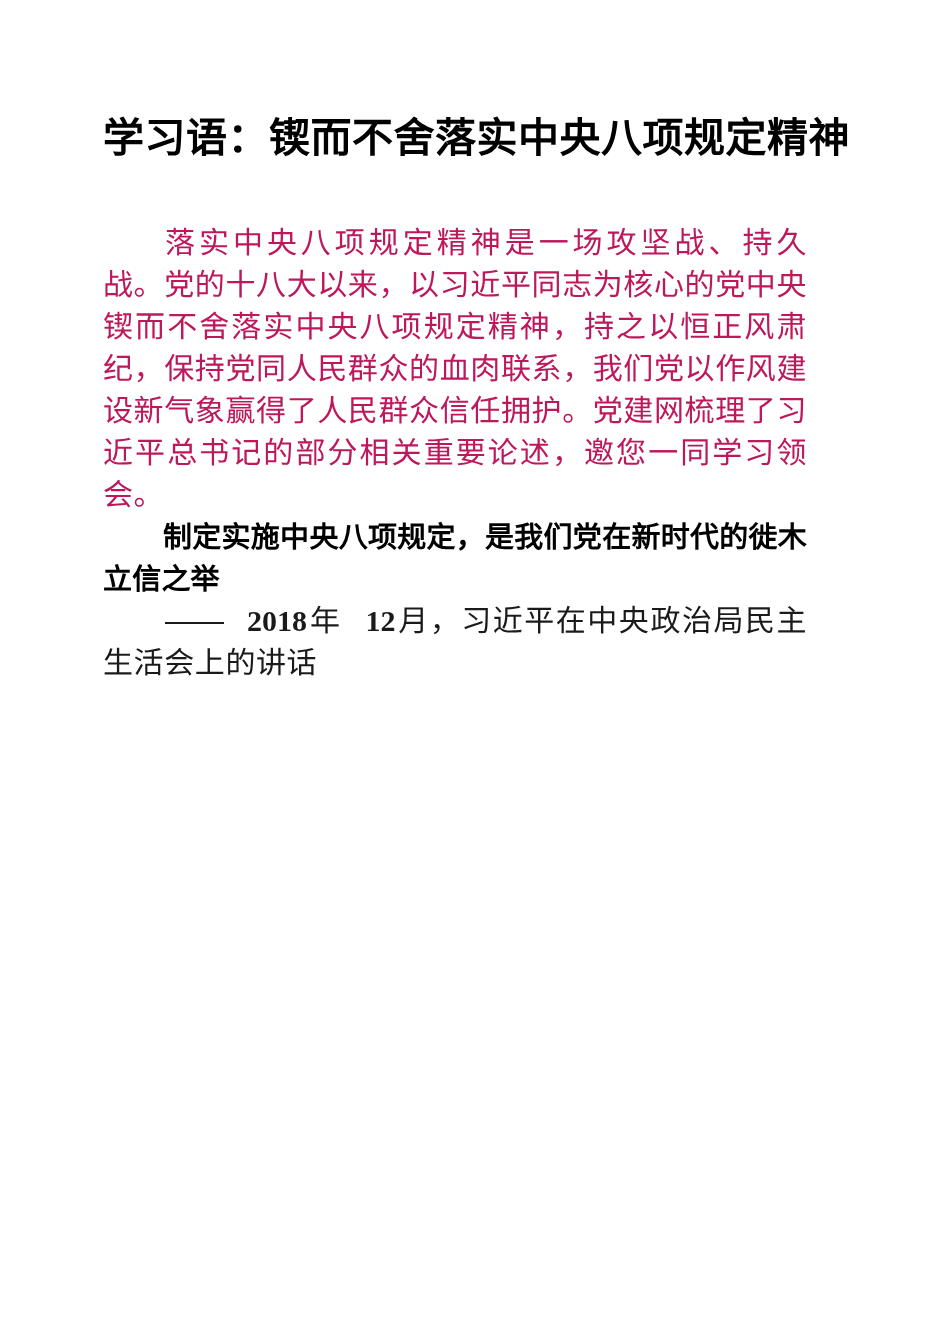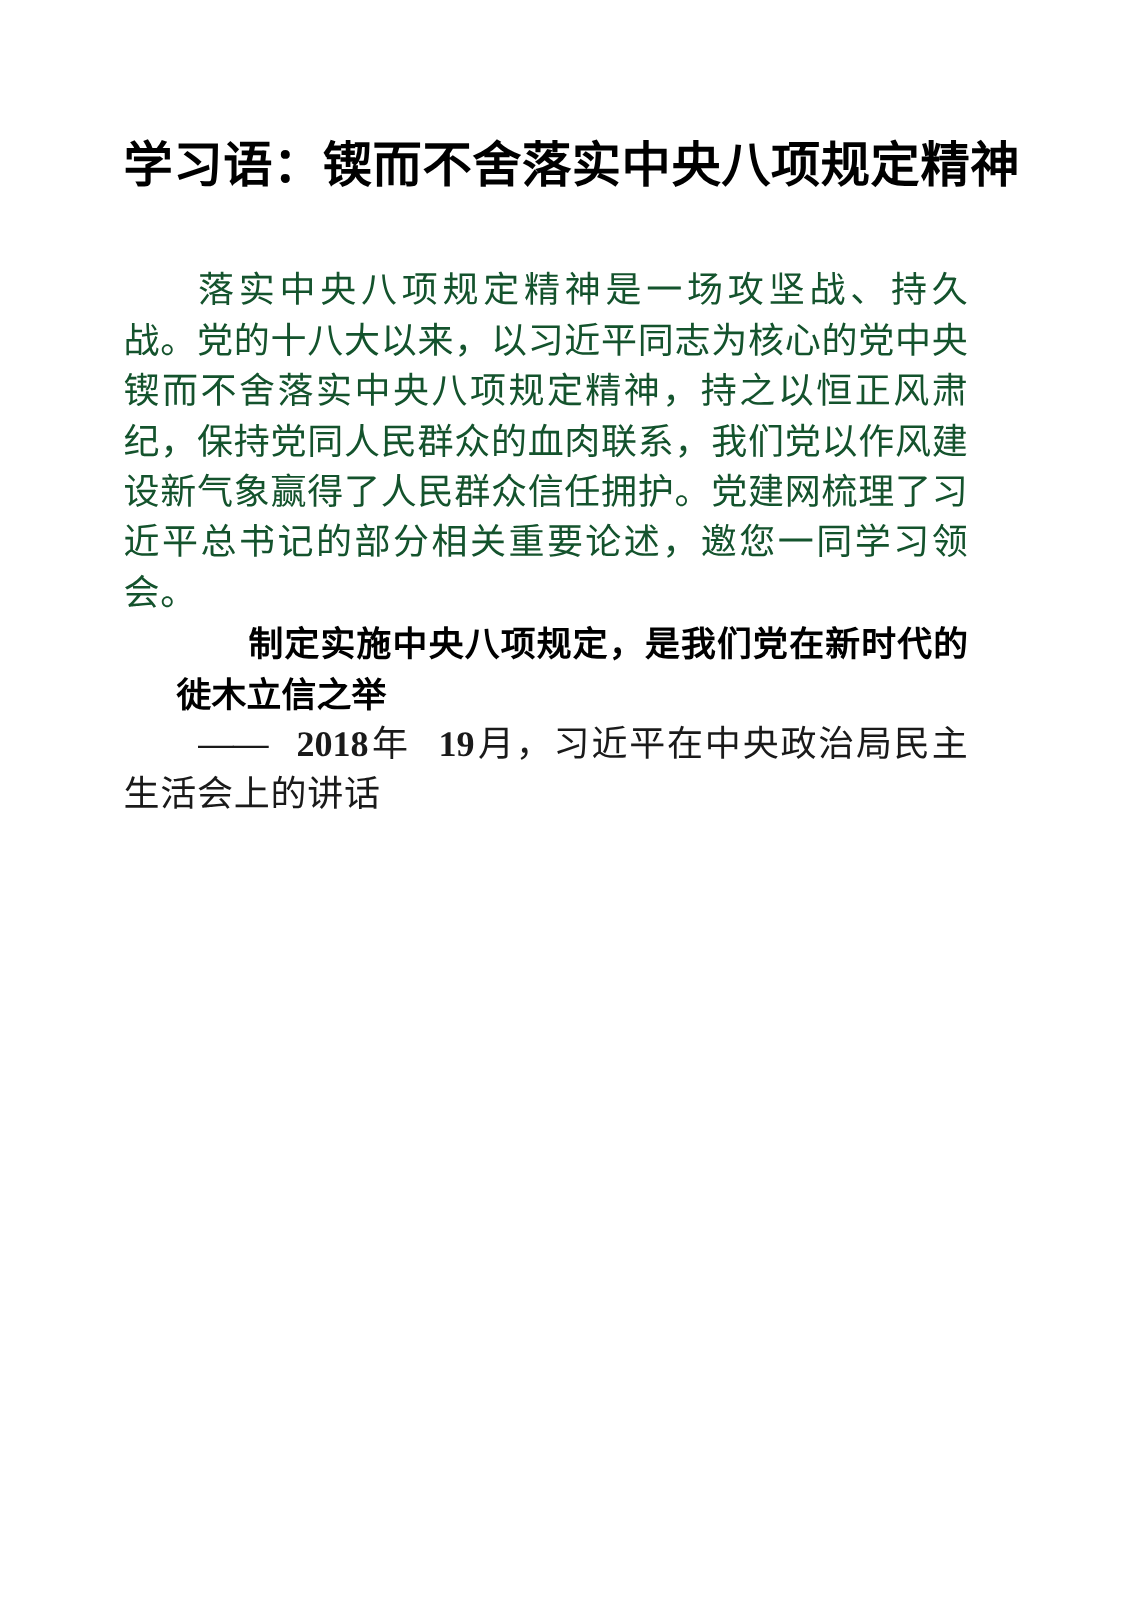--- a/index.html
+++ b/index.html
@@ -65,39 +65,38 @@
 
   .para {
     font-family: "Liberation Sans", "DejaVu Sans", sans-serif;
     font-size: 30px;
     line-height: 42px;
     text-align: justify;
     text-align-last: left;
     text-justify: inter-ideograph;
     letter-spacing: 0.6px;
     font-weight: 400;
-    color: #14532d;
+    color: #be185d;
   }
 
   .para.indent {
     text-indent: 62px;
   }
 
   
   .subhead {
     font-family: "DejaVu Sans", "Liberation Sans", sans-serif;
     font-size: 29px;
     line-height: 42px;
     font-weight: bold;
     text-indent: 60px;
     text-align: justify;
     text-align-last: left;
     letter-spacing: 0.2px;
     color: #000000;
-    margin-left: 44px;
   }
 
   
   .citation {
     font-family: "Liberation Sans", "DejaVu Sans", sans-serif;
     font-size: 30px;
     line-height: 42px;
     text-indent: 62px;
     text-align: justify;
     text-align-last: left;
@@ -126,19 +125,19 @@
     <h1 class="doc-title">学习语：锲而不舍落实中央八项规定精神</h1>
 
     <div class="body-block">
 
       <p class="para indent">落实中央八项规定精神是一场攻坚战、持久战。党的十八大以来，以习近平同志为核心的党中央锲而不舍落实中央八项规定精神，持之以恒正风肃纪，保持党同人民群众的血肉联系，我们党以作风建设新气象赢得了人民群众信任拥护。党建网梳理了习近平总书记的部分相关重要论述，邀您一同学习领会。</p>
 
       <p class="subhead">制定实施中央八项规定，是我们党在新时代的徙木立信之举</p>
 
 
       <p class="citation">
-        <span class="dash">——</span><span class="num">2018</span><span>年</span><span class="num">19</span><span>月</span><span>，习近平在中央政治局民主生活会上的讲话</span>
+        <span class="dash">——</span><span class="num">2018</span><span>年</span><span class="num">12</span><span>月</span><span>，习近平在中央政治局民主生活会上的讲话</span>
       </p>
 
 
     </div>
   </div>
 </div>
 
 </body></html>

